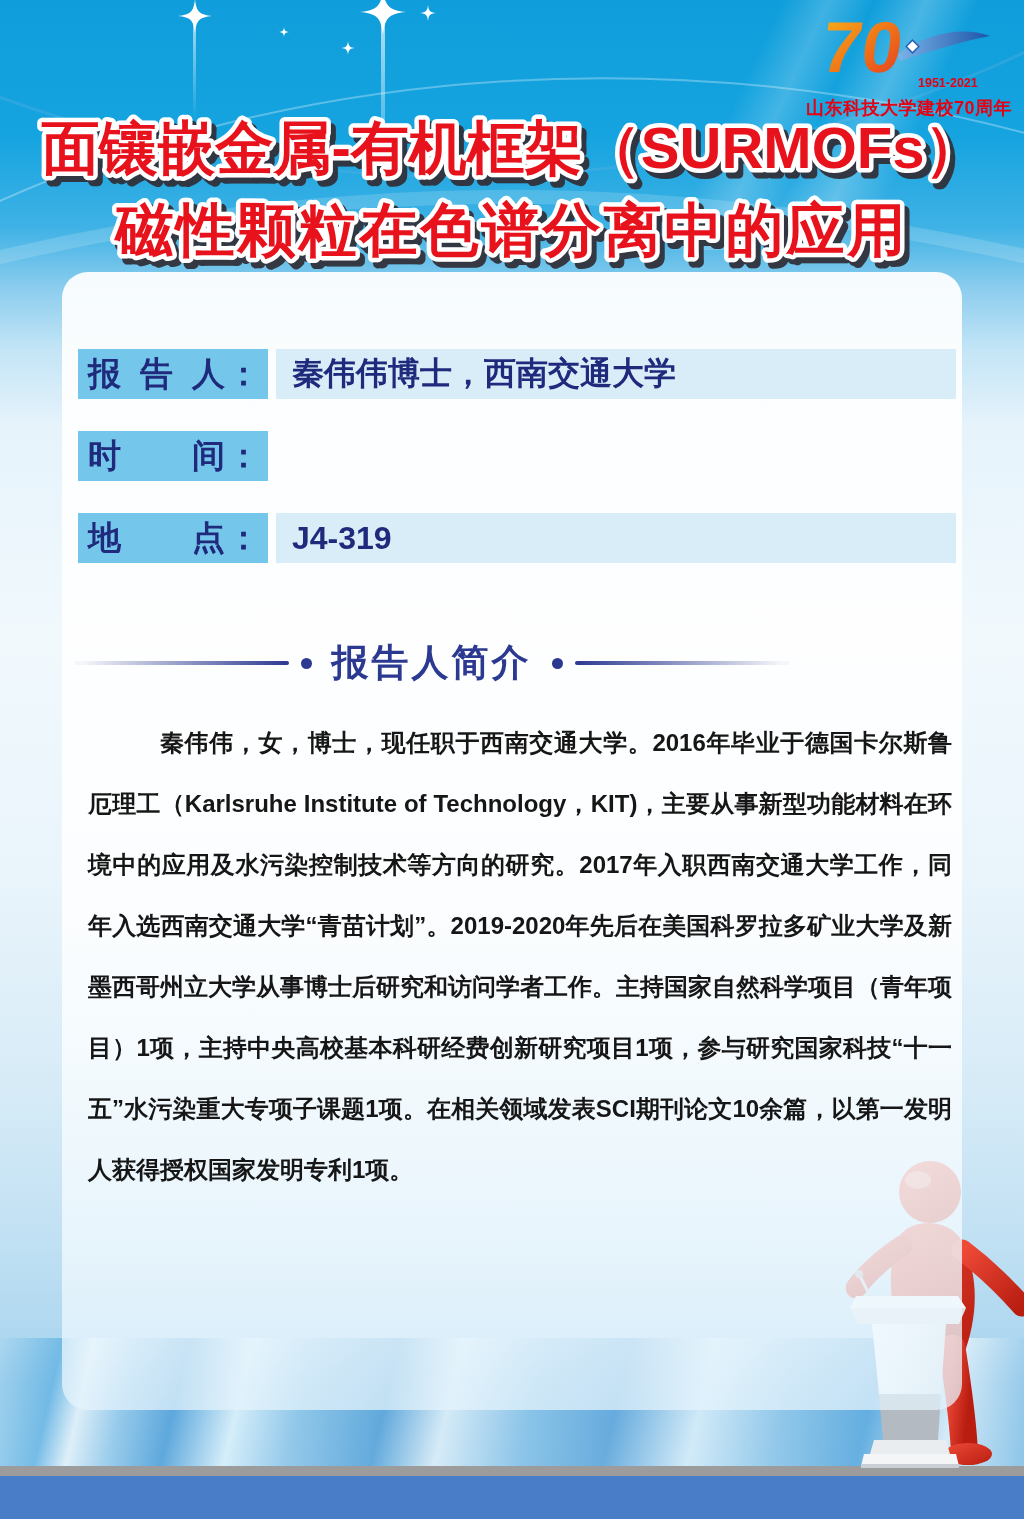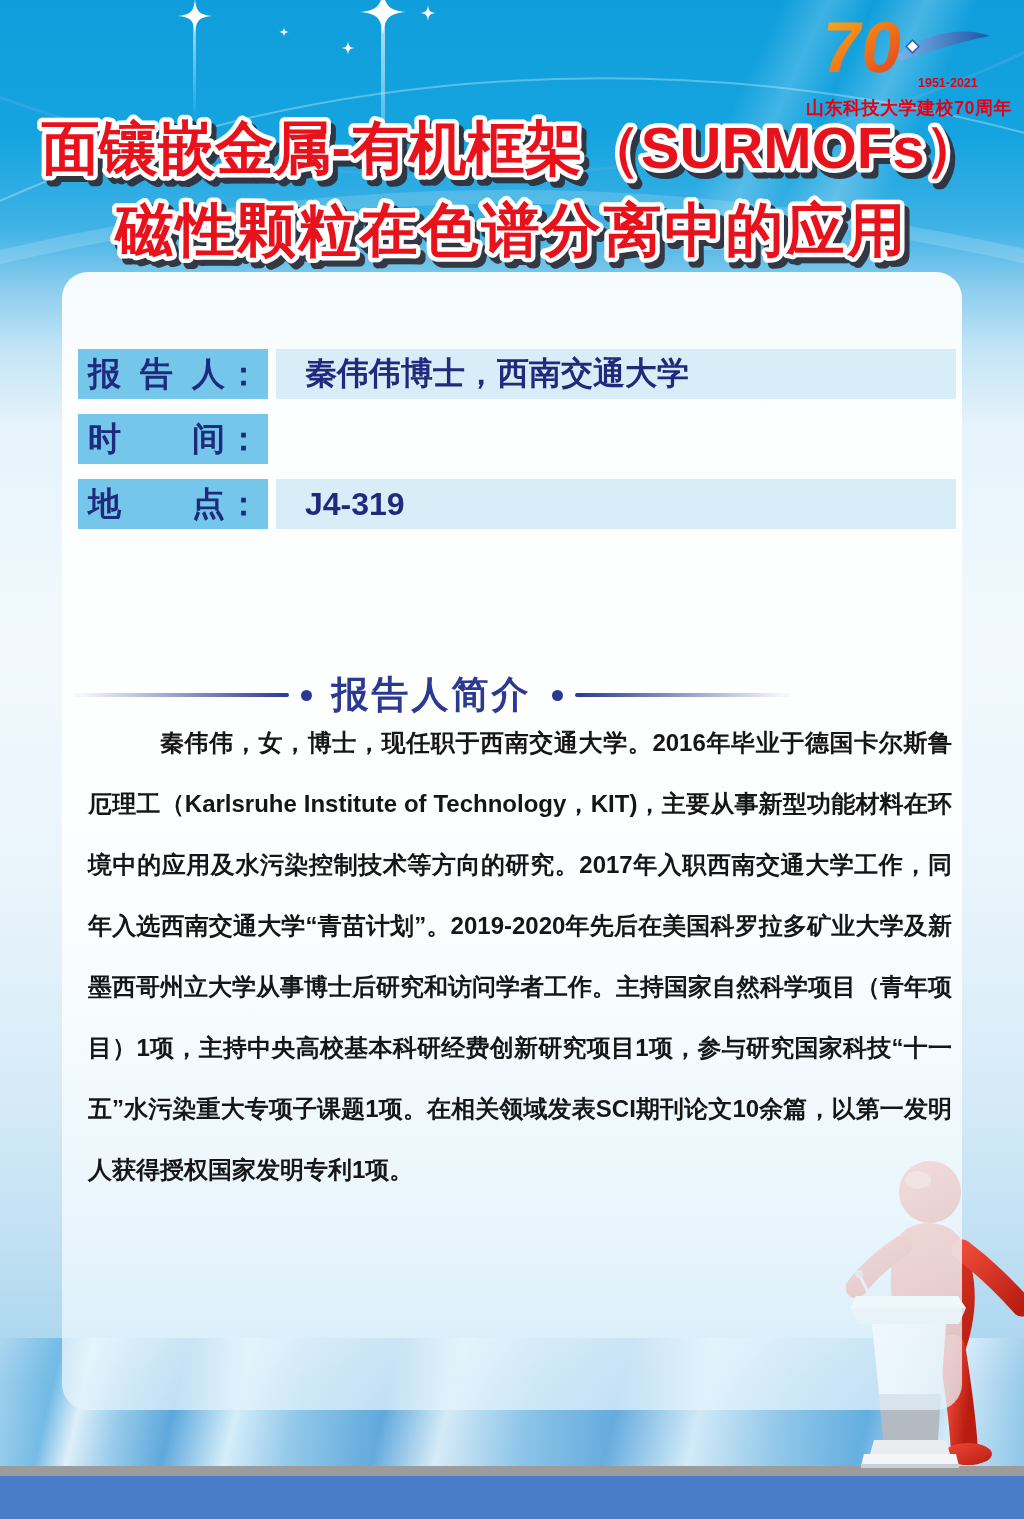--- a/index.html
+++ b/index.html
@@ -56,36 +56,36 @@
   .title-svg { display:block; filter:drop-shadow(5px 6px 0 rgba(48,48,58,.95)); }
   .title-svg text {
     font-family:"Liberation Sans","DejaVu Sans",sans-serif; font-weight:900;
     fill:#e8121c; stroke:#ffffff; stroke-width:9px; paint-order:stroke; stroke-linejoin:round;
   }
   .t1 { font-size:58px; }
   .t2 { font-size:58px; letter-spacing:3px; }
 
   
   .info-rows { position:absolute; left:78px; top:349px; width:878px; z-index:4; }
-  .info-row { display:flex; height:50px; margin-bottom:15px; }
+  .info-row { display:flex; height:50px; margin-bottom:32px; }
   .info-row:nth-child(3) { margin-bottom:16px; }
   .info-label {
     width:190px; background:#74c7ea; display:flex; align-items:center;
     padding:0 8px 0 10px; color:#1f2a7c; font-weight:800; font-size:33px;
   }
   .info-label .spread { flex:1; text-align:justify; text-align-last:justify; }
   .info-label .colon { margin-left:2px; }
   .info-value {
     flex:1; margin-left:8px; background:#d9edf8; display:flex; align-items:center;
-    padding-left:29px; color:#1f2a7c; font-weight:800; font-size:32px; white-space:nowrap;
+    padding-left:16px; color:#1f2a7c; font-weight:800; font-size:32px; white-space:nowrap;
   }
 
   
   .section-head { position:absolute; left:0; top:638px; width:863px; z-index:4;
-    display:flex; justify-content:center; align-items:center;margin-top:32px; }
+    display:flex; justify-content:center; align-items:center; }
   .hline { width:215px; height:4px; border-radius:2px; }
   .hline.left  { background:linear-gradient(to left,  #2b3990 0%, rgba(43,57,144,.04) 96%); }
   .hline.right { background:linear-gradient(to right, #2b3990 0%, rgba(43,57,144,.04) 96%); }
   .hdot { width:11px; height:11px; border-radius:50%; background:#2b3990; margin:0 12px; }
   .section-title { font-size:37px; font-weight:900; color:#2b3990; letter-spacing:3px; margin:0 8px; }
 
   
   .bio {
     position:absolute; left:88px; top:712px; width:864px; z-index:4;
     font-size:24px; line-height:61px; font-weight:600; color:#161616;

